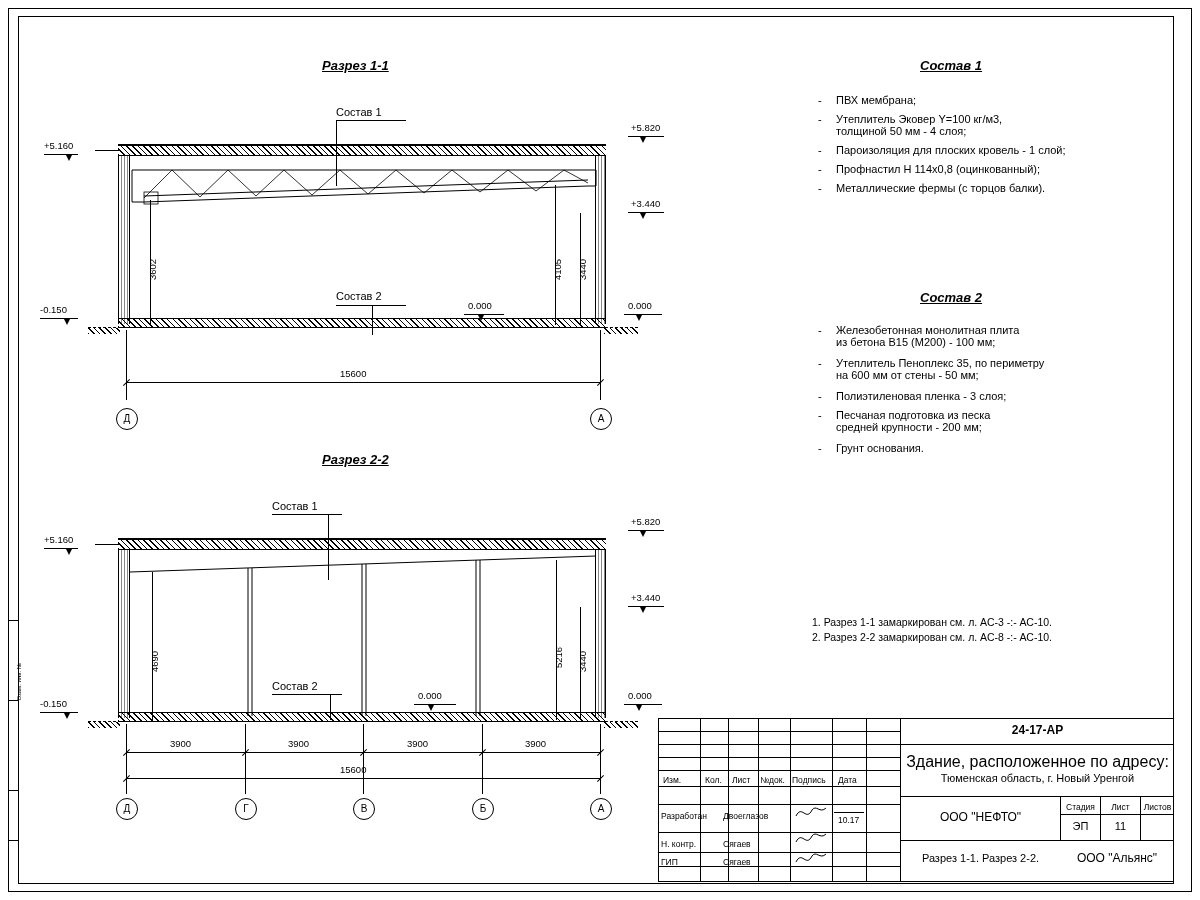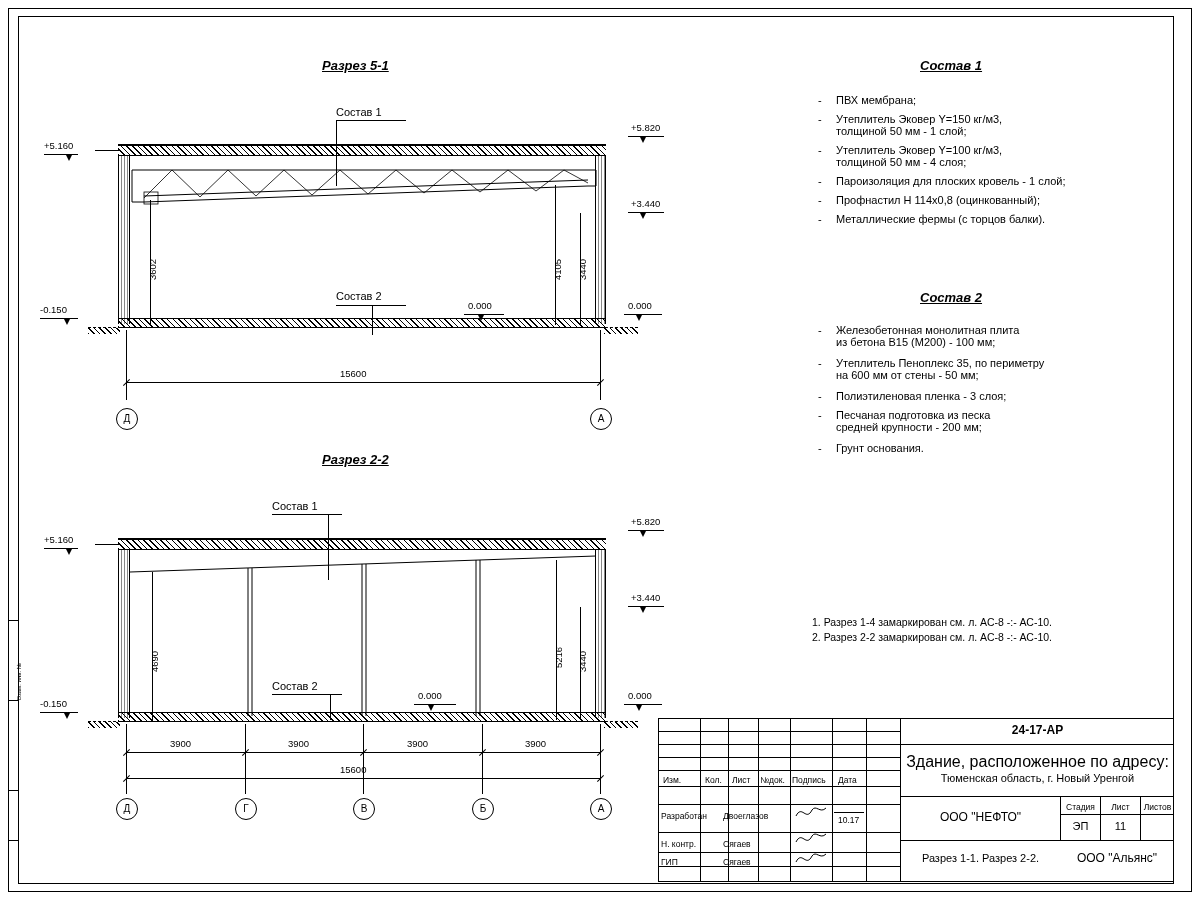--- a/index.html
+++ b/index.html
@@ -31,21 +31,21 @@
 <div class="sheet">
 
   <div class="bd" style="left:8px;top:8px;width:1184px;height:884px;"></div>
   <div class="bd" style="left:18px;top:16px;width:1156px;height:868px;border-width:1px;"></div>
   <div class="ln" style="left:8px;top:620px;width:10px;height:1px;"></div>
   <div class="ln" style="left:8px;top:700px;width:10px;height:1px;"></div>
   <div class="ln" style="left:8px;top:790px;width:10px;height:1px;"></div>
   <div class="ln" style="left:8px;top:840px;width:10px;height:1px;"></div>
   <div class="txt xs vert" style="left:13px;top:700px;transform:rotate(-90deg);font-size:6px;">Взам. инв. №</div>
 
-  <div class="title" style="left:322px;top:58px;">Разрез 5-1</div>
+  <div class="title" style="left:322px;top:58px;">Разрез 1-1</div>
 
   <div class="ln" style="left:118px;top:144px;width:488px;height:2px;"></div>
   <div class="hatch" style="left:118px;top:146px;width:488px;height:9px;"></div>
   <div class="ln" style="left:118px;top:155px;width:488px;height:1px;"></div>
   <div class="ln" style="left:95px;top:150px;width:24px;height:1px;"></div>
 
   <div class="wallfill" style="left:118px;top:156px;width:11px;height:168px;"></div>
   <div class="ln" style="left:118px;top:156px;width:1px;height:168px;"></div>
   <div class="ln" style="left:129px;top:156px;width:1px;height:168px;"></div>
 
@@ -218,42 +218,40 @@
 
   <div class="circ" style="left:116px;top:798px;">Д</div>
   <div class="circ" style="left:235px;top:798px;">Г</div>
   <div class="circ" style="left:353px;top:798px;">В</div>
   <div class="circ" style="left:472px;top:798px;">Б</div>
   <div class="circ" style="left:590px;top:798px;">А</div>
 
   <div class="title" style="left:920px;top:58px;">Состав 1</div>
   <ul class="legend" style="left:810px;top:94px;width:350px;">
     <li class="it" style="white-space:pre-line;">ПВХ мембрана;</li>
-    <li class="it" style="white-space:pre-line;">Утеплитель Эковер Y=150 кг/м3,
-толщиной 50 мм - 1 слой;</li>
     <li class="it" style="white-space:pre-line;">Утеплитель Эковер Y=100 кг/м3,
 толщиной 50 мм - 4 слоя;</li>
     <li class="it" style="white-space:pre-line;">Пароизоляция для плоских кровель - 1 слой;</li>
     <li class="it" style="white-space:pre-line;">Профнастил Н 114х0,8 (оцинкованный);</li>
     <li class="it" style="white-space:pre-line;">Металлические фермы (с торцов балки).</li>
   </ul>
 
   <div class="title" style="left:920px;top:290px;">Состав 2</div>
   <ul class="legend" style="left:810px;top:324px;width:350px;">
     <li class="it" style="white-space:pre-line;">Железобетонная  монолитная плита
 из бетона В15 (М200)              - 100 мм;</li>
     <li class="it" style="white-space:pre-line;margin-top:9px;">Утеплитель Пеноплекс 35, по периметру
 на 600 мм от стены                   - 50 мм;</li>
     <li class="it" style="white-space:pre-line;margin-top:9px;">Полиэтиленовая пленка - 3 слоя;</li>
     <li class="it" style="white-space:pre-line;margin-top:2px;">Песчаная подготовка из песка
 средней крупности               - 200 мм;</li>
     <li class="it" style="white-space:pre-line;margin-top:9px;">Грунт основания.</li>
   </ul>
 
-  <div class="note" style="left:812px;top:615px;">1. Разрез 1-4 замаркирован см. л. АС-8 -:- АС-10.</div>
+  <div class="note" style="left:812px;top:615px;">1. Разрез 1-1 замаркирован см. л. АС-3 -:- АС-10.</div>
   <div class="note" style="left:812px;top:630px;">2. Разрез 2-2 замаркирован см. л. АС-8 -:- АС-10.</div>
 
   <div class="bd" style="left:658px;top:718px;width:516px;height:164px;"></div>
 
   <div class="bd" style="left:658px;top:718px;width:243px;height:164px;"></div>
   <div class="ln" style="left:658px;top:731px;width:243px;height:1px;"></div>
   <div class="ln" style="left:658px;top:744px;width:243px;height:1px;"></div>
   <div class="ln" style="left:658px;top:757px;width:243px;height:1px;"></div>
   <div class="ln" style="left:658px;top:770px;width:243px;height:1px;"></div>
   <div class="ln" style="left:658px;top:786px;width:243px;height:1px;"></div>

